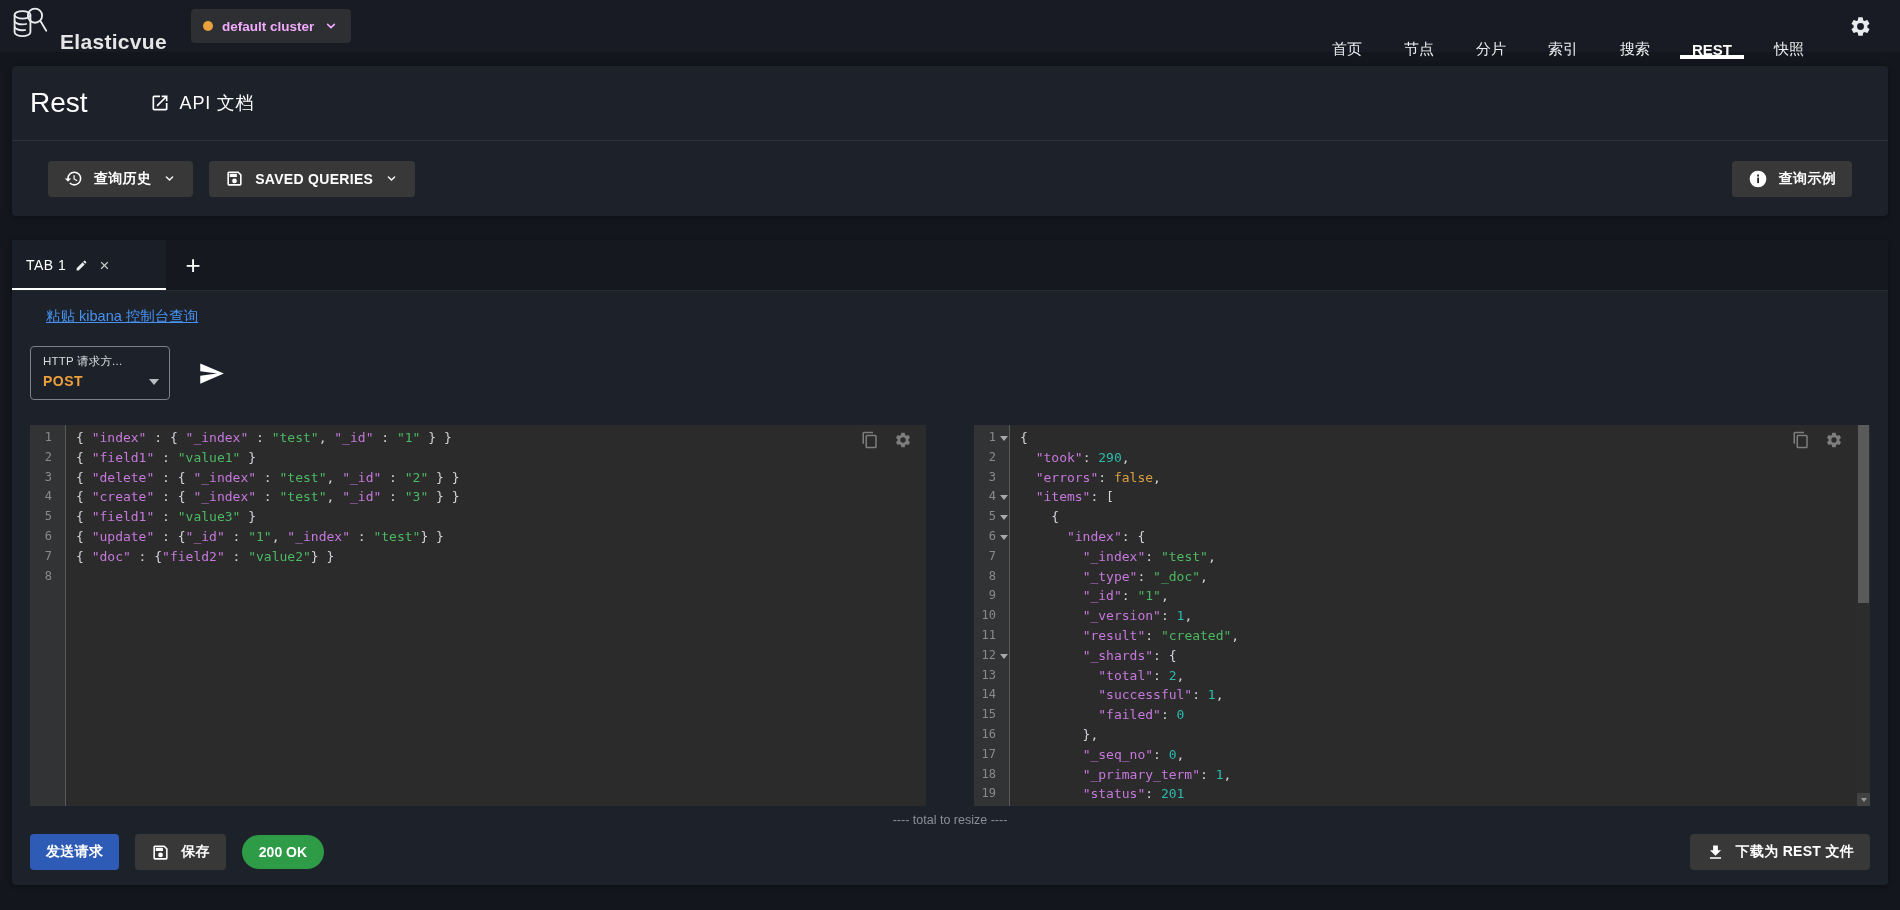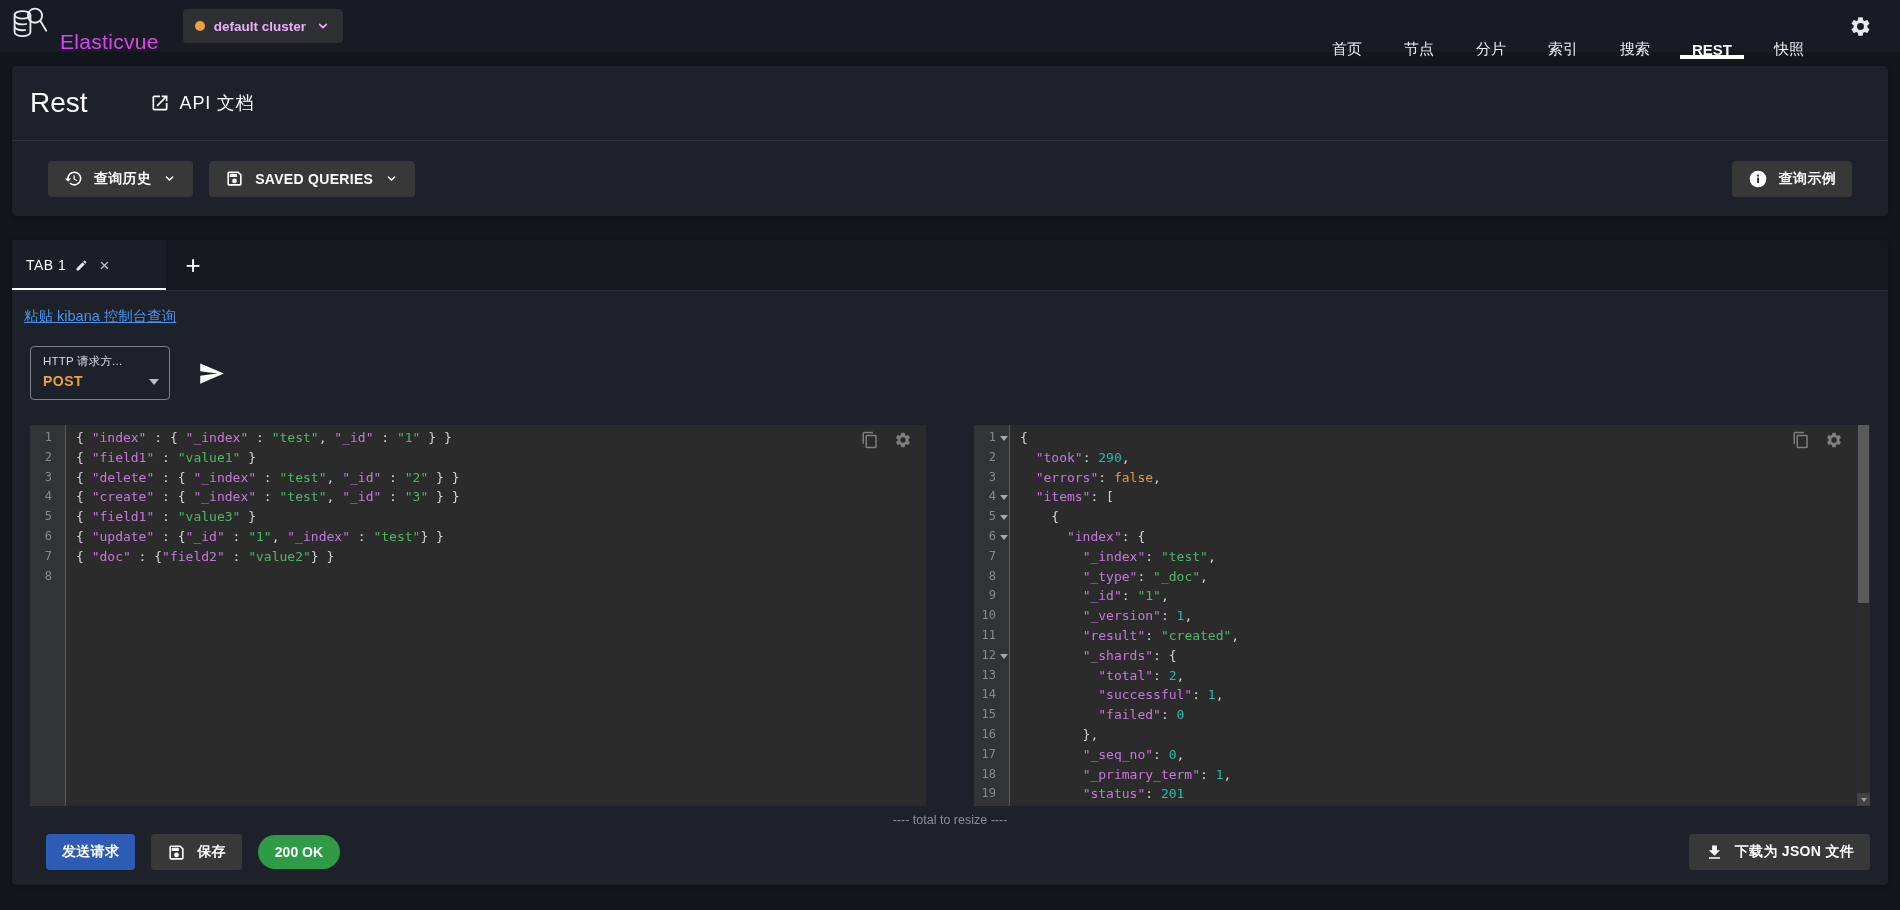--- a/index.html
+++ b/index.html
@@ -6,21 +6,21 @@
   body{
     width:1900px;height:910px;position:relative;overflow:hidden;
     background:#13161c;color:#e8eaed;
     font-family:"Liberation Sans","DejaVu Sans",sans-serif;
   }
   svg.ic{display:block;fill:currentColor;}
 
   
   .appbar{position:absolute;left:0;top:0;right:0;height:52px;background:#181b23;display:flex;align-items:center;}
   .brand{display:flex;align-items:center;gap:10px;padding-left:10px;}
-  .brand-title{color:#d946ef;font-size:21px;font-weight:400;letter-spacing:.3px;margin-top:31px;}
+  .brand-title{color:#e5e5e5;font-size:21px;font-weight:700;letter-spacing:.3px;margin-top:31px;}
   .cluster-btn{margin-left:24px;height:34px;background:#2e2f33;border:none;border-radius:4px;
     display:flex;align-items:center;gap:9px;padding:0 12px;color:#f0abfc;cursor:pointer;}
   .cluster-dot{width:10px;height:10px;border-radius:50%;background:#eba13e;}
   .cluster-label{font-size:13.5px;font-weight:700;}
   .main-nav{margin-left:auto;display:flex;height:52px;}
   .nav-item{position:relative;display:flex;align-items:center;padding:0 21px;font-size:15px;color:#eceef0;cursor:pointer;margin-top:47px;}
   .nav-item.active{font-weight:700;color:#fff;}
   .nav-item.active::after{content:"";position:absolute;left:9px;right:9px;bottom:-7px;height:4px;background:#fff;}
   .appbar-gear{margin:0 28px 0 24px;color:#e8eaed;background:none;border:none;cursor:pointer;padding:0;}
 
@@ -31,35 +31,35 @@
   .page-title{font-size:28px;font-weight:400;color:#fff;}
   .api-doc{margin-left:62px;display:flex;align-items:center;gap:10px;color:#fff;text-decoration:none;font-size:18px;letter-spacing:.8px;cursor:pointer;}
   .hdivider{height:1px;background:#2c313a;}
   .card1-actions{height:75px;display:flex;align-items:center;justify-content:space-between;padding:0 36px;}
   .actions-left{display:flex;align-items:center;gap:16px;}
 
   .btn{height:36px;display:inline-flex;align-items:center;gap:11px;background:#383838;color:#fff;
     border:none;border-radius:4px;padding:0 16px;font-size:14px;font-weight:700;cursor:pointer;
     font-family:"Liberation Sans","DejaVu Sans",sans-serif;letter-spacing:.3px;}
   .btn .chev{opacity:.95;}
-  .btn.blue{background:#2d5bb5;margin-left:16px;}
+  .btn.blue{background:#2d5bb5;}
   .badge{height:34px;display:inline-flex;align-items:center;background:#2e9b46;color:#fff;border-radius:17px;
     padding:0 17px;font-size:14px;font-weight:700;}
 
   
   .card2{left:12px;top:240px;width:1876px;height:645px;}
   .tab-strip{height:50px;background:#15181f;border-bottom:1px solid #262b33;display:flex;border-radius:4px 4px 0 0;}
   .tab{position:relative;width:126px;display:flex;align-items:center;gap:9px;padding:0 14px;background:#1a1e26;cursor:pointer;}
   .tab::after{content:"";position:absolute;left:0;right:0;bottom:0;height:2.5px;background:#fff;}
   .tab-label{font-size:14px;font-weight:500;color:#fff;letter-spacing:.5px;}
   .tab .close-x{font-size:17px;color:#c9c9c9;line-height:1;margin-left:2px;}
   .add-tab{width:54px;display:flex;align-items:center;justify-content:center;background:none;border:none;color:#fff;font-size:26px;font-weight:300;cursor:pointer;}
   .card2-body{position:relative;height:594px;}
 
-  .kibana-link{position:absolute;left:12px;top:16px;font-size:14.5px;color:#4792f0;text-decoration:underline;cursor:pointer;}
+  .kibana-link{position:absolute;left:34px;top:16px;font-size:14.5px;color:#4792f0;text-decoration:underline;cursor:pointer;}
 
   .req-row{position:absolute;left:18px;right:18px;top:55px;height:54px;display:flex;gap:16px;}
   .field{position:relative;border:1px solid #7c8089;border-radius:4px;padding:7px 12px 0 12px;box-sizing:border-box;height:54px;}
   .field-label{display:block;font-size:11.5px;color:#d7dade;letter-spacing:.2px;}
   .method-field{width:140px;}
   .method-value{font-size:14px;font-weight:700;color:#eda03c;margin-top:4px;letter-spacing:.5px;}
   .dd-arrow{position:absolute;right:10px;bottom:14px;width:0;height:0;border-left:5.5px solid transparent;border-right:5.5px solid transparent;border-top:6px solid #b9bcc2;}
   .path-field{flex:1;}
   .path-value{font-size:15px;color:#eef0f2;margin-top:4px;}
   .send-iconbtn{width:50px;display:flex;align-items:center;justify-content:center;background:none;border:none;color:#fff;cursor:pointer;}
@@ -376,17 +376,17 @@
           <span>保存</span>
         </button>
         <span class="badge">200 OK</span>
       </div>
       <button class="btn">
         <span>
             <svg class="ic" width="19" height="19" viewBox="0 0 24 24">
               <use href="#i-download"></use>
             </svg>
           </span>
-        <span>下载为 JSON 文件</span>
+        <span>下载为 REST 文件</span>
       </button>
     </div>
   </div>
 </section>
 
 </body></html>

